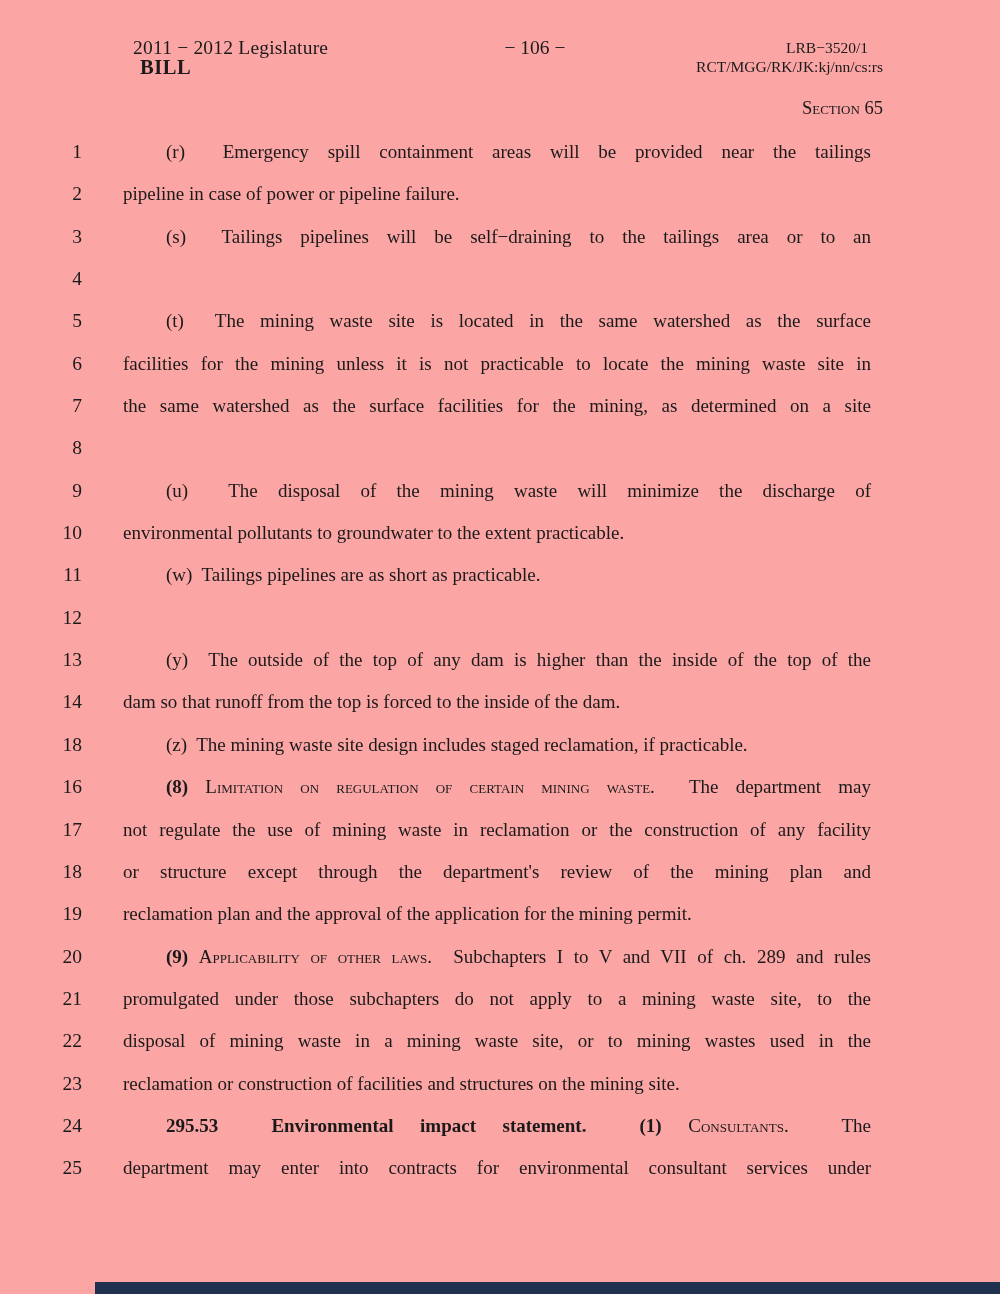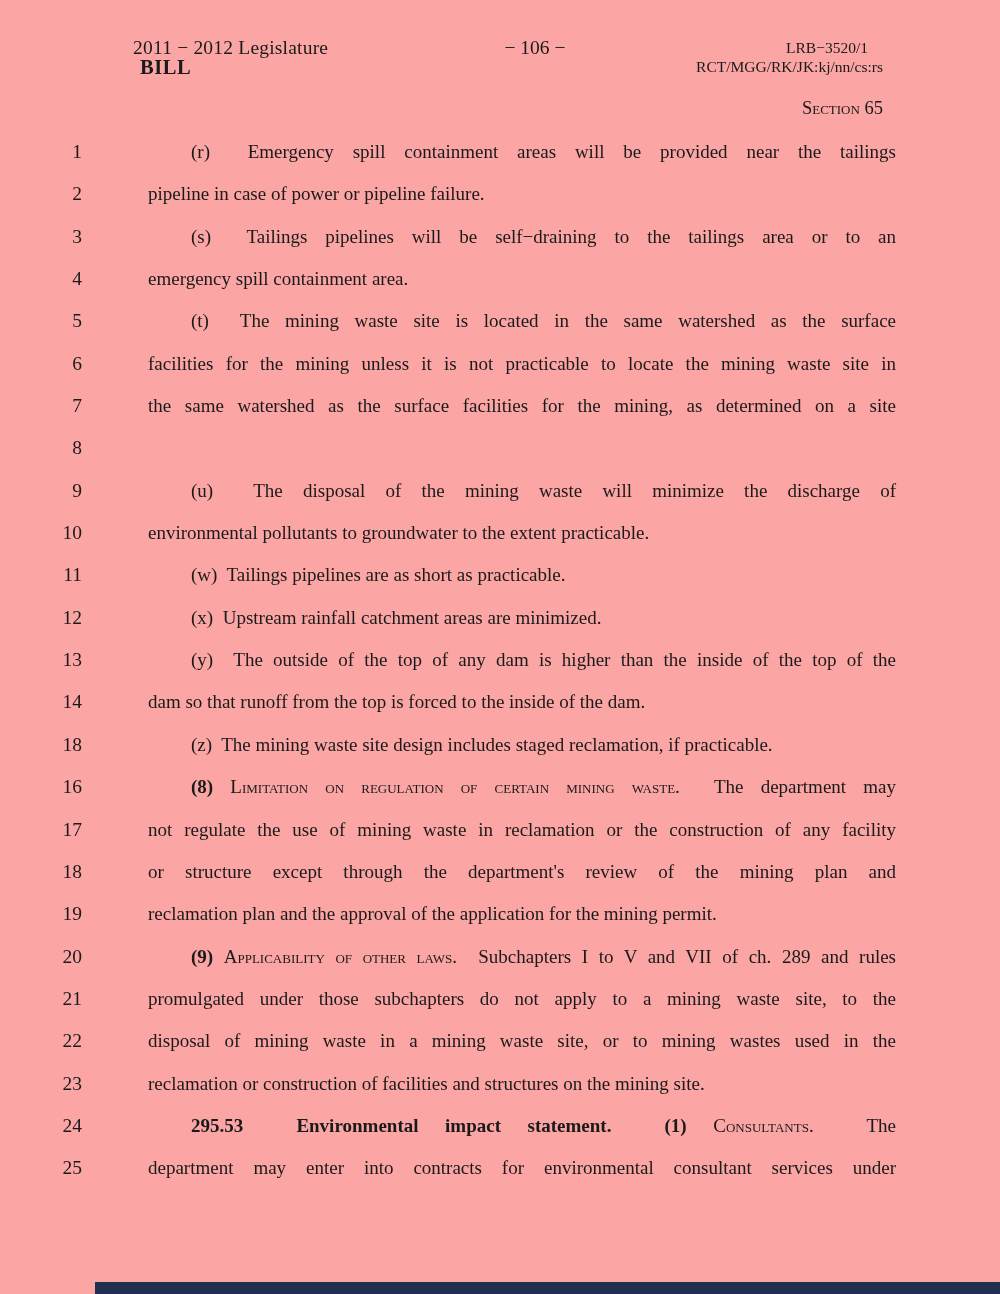--- a/index.html
+++ b/index.html
@@ -23,21 +23,21 @@
   .sc{font-variant:small-caps;}
   .b{font-weight:bold;}
   
   .lines{position:absolute;left:0;top:131px;width:1000px;}
   .line{display:flex;height:42.35px;line-height:42.35px;}
   .ln-num{
     flex:none;width:82px;text-align:right;
     font-size:19.5px;color:#1a1a1a;
   }
   .ln-text{
-    flex:none;margin-left:66px;width:748px;
+    flex:none;margin-left:41px;width:748px;
     font-size:19px;white-space:nowrap;
   }
   .ln-text.just{text-align:justify;text-align-last:justify;white-space:normal;}
   .ind{display:inline-block;width:43px;}
   
   .bottom-bar{
     position:absolute;left:95px;right:0;bottom:0;height:12px;
     background:#20304f;
   }
 </style>
@@ -61,21 +61,20 @@
       <div class="line">
         <span class="ln-num">2</span>
         <span class="ln-text"><span>pipeline in case of power or pipeline failure.</span></span>
       </div>
       <div class="line">
         <span class="ln-num">3</span>
         <span class="ln-text just"><span class="ind"></span><span>(s)&nbsp; Tailings pipelines will be self−draining to the tailings area or to an</span></span>
       </div>
       <div class="line">
         <span class="ln-num">4</span>
-        <span class="ln-text"><span>emergency spill containment area.</span></span>
       </div>
       <div class="line">
         <span class="ln-num">5</span>
         <span class="ln-text just"><span class="ind"></span><span>(t)&nbsp; The mining waste site is located in the same watershed as the surface</span></span>
       </div>
       <div class="line">
         <span class="ln-num">6</span>
         <span class="ln-text just"><span>facilities for the mining unless it is not practicable to locate the mining waste site in</span></span>
       </div>
       <div class="line">
@@ -92,21 +91,20 @@
       <div class="line">
         <span class="ln-num">10</span>
         <span class="ln-text"><span>environmental pollutants to groundwater to the extent practicable.</span></span>
       </div>
       <div class="line">
         <span class="ln-num">11</span>
         <span class="ln-text"><span class="ind"></span><span>(w)&nbsp; Tailings pipelines are as short as practicable.</span></span>
       </div>
       <div class="line">
         <span class="ln-num">12</span>
-        <span class="ln-text"><span class="ind"></span><span>(x)&nbsp; Upstream rainfall catchment areas are minimized.</span></span>
       </div>
       <div class="line">
         <span class="ln-num">13</span>
         <span class="ln-text just"><span class="ind"></span><span>(y)&nbsp; The outside of the top of any dam is higher than the inside of the top of the</span></span>
       </div>
       <div class="line">
         <span class="ln-num">14</span>
         <span class="ln-text"><span>dam so that runoff from the top is forced to the inside of the dam.</span></span>
       </div>
       <div class="line">

